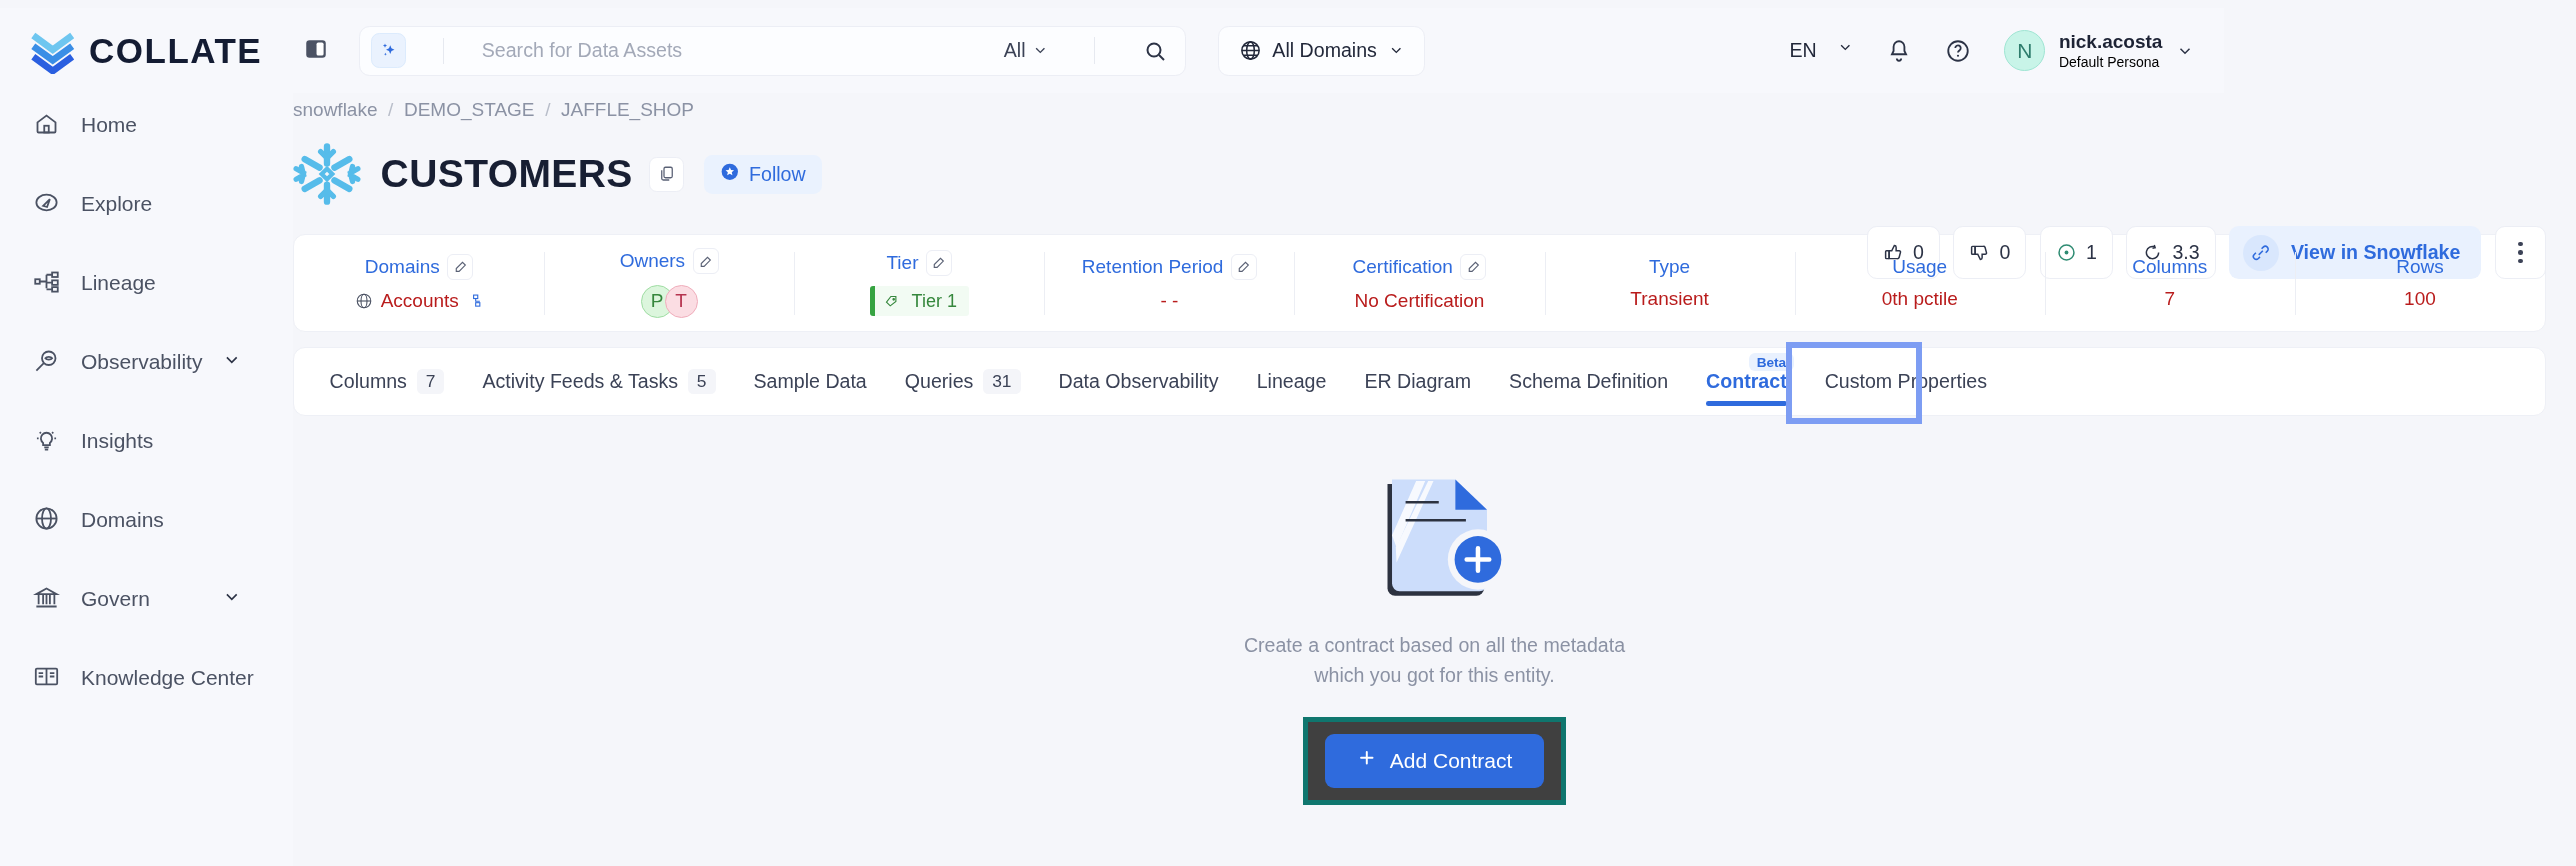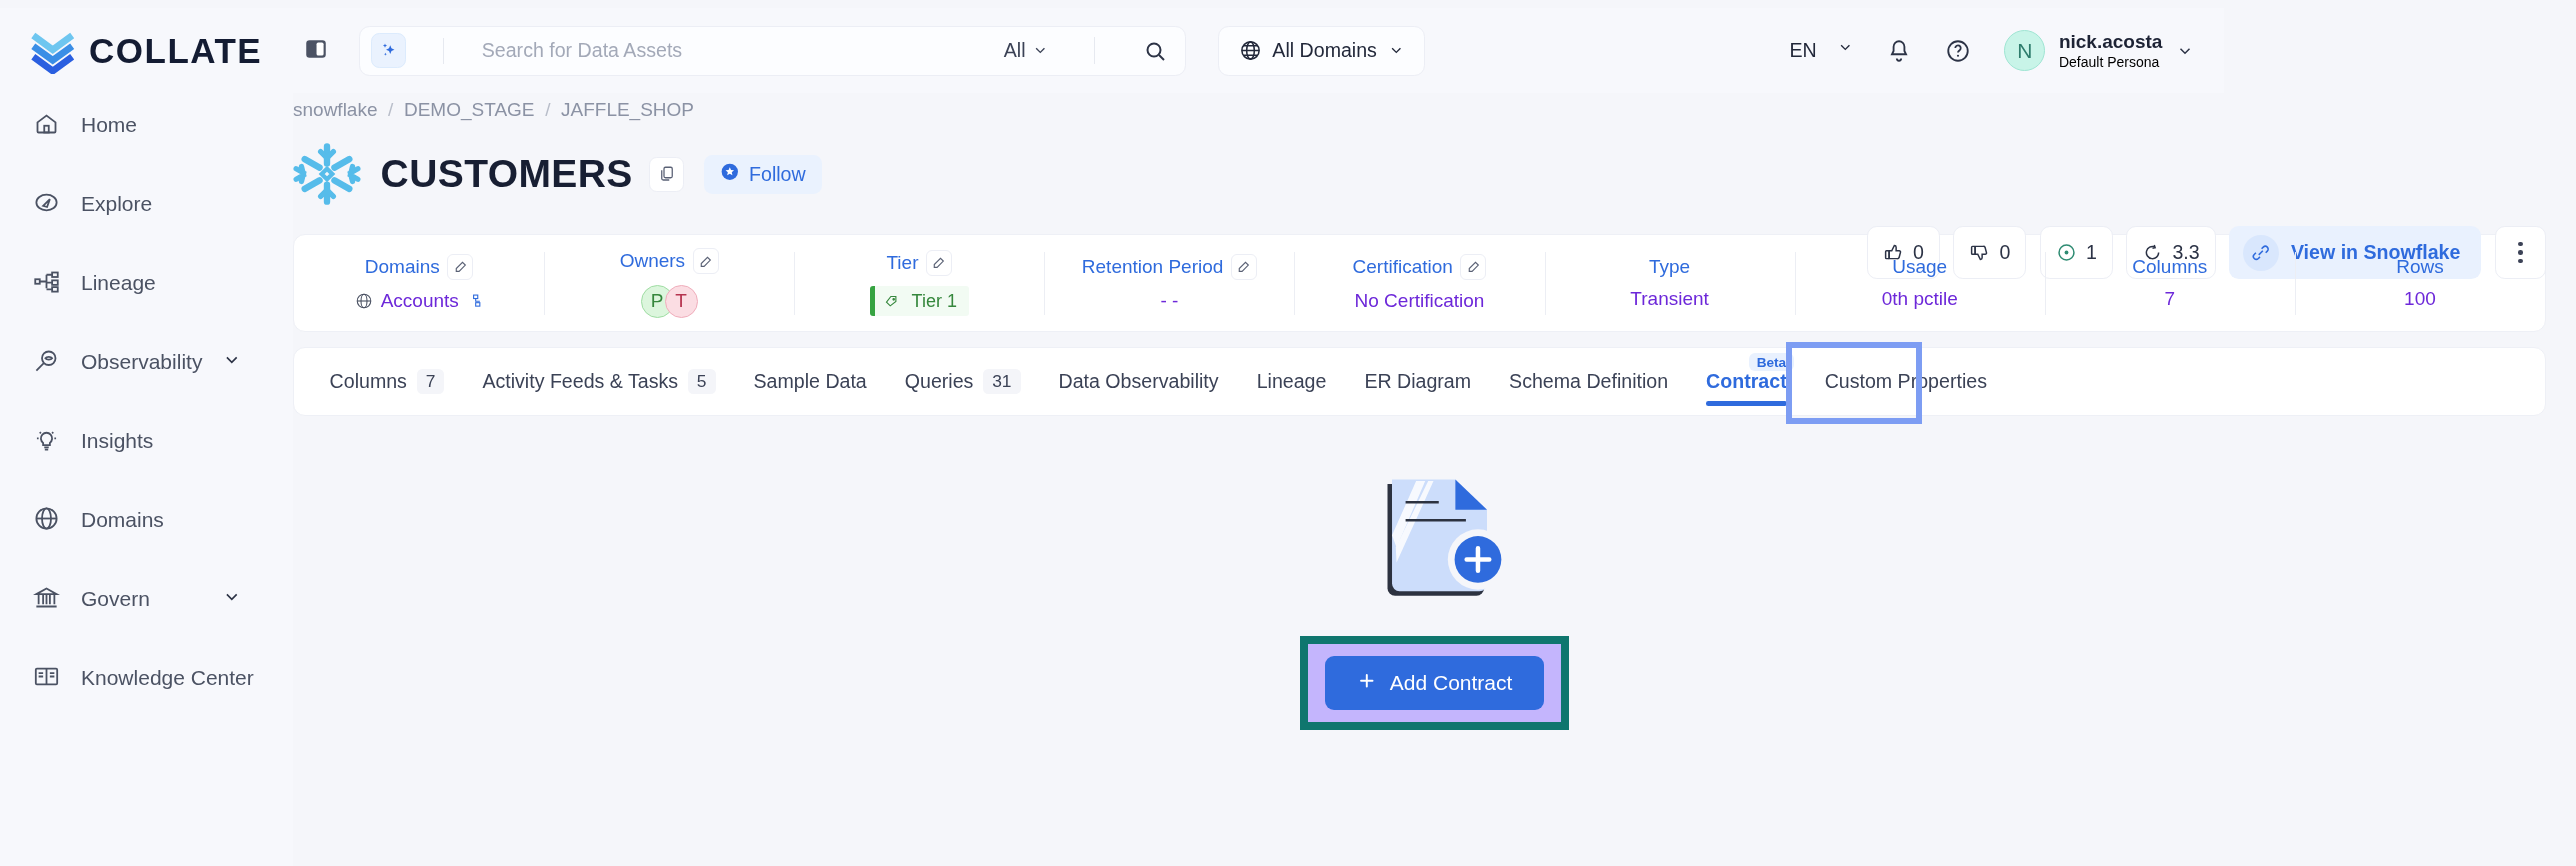--- a/index.html
+++ b/index.html
@@ -149,21 +149,21 @@
   .meta-label {
     display: flex; align-items: center; gap: 7.6px;
     font-size: 19px; color: #2f6bdd; font-weight: 500;
   }
   .meta-label.plain { color: #2f6bdd; }
   .edit-pencil {
     width: 26px; height: 26px; border-radius: 6px; background: #fff;
     border: 0.8px solid #eceef5; display: flex; align-items: center;
     justify-content: center; cursor: pointer;
   }
-  .meta-value { font-size: 19px; color: #6d28d9; display: flex; align-items: center; gap: 7.6px; }
+  .meta-value { font-size: 19px; color: #b91c1c; display: flex; align-items: center; gap: 7.6px; }
   .owner-avs { display: flex; align-items: center; }
   .ow-av {
     width: 33px; height: 33px; border-radius: 50%;
     display: flex; align-items: center; justify-content: center;
     font-size: 19px;
   }
   .ow-p { background: #dcf6dd; border: 0.8px solid #9fdda3; color: #35873c; }
   .ow-t { background: #fbdde3; border: 0.8px solid #f0adbb; color: #b5344f; margin-left: -9px; }
   .tier-tag {
     display: flex; align-items: center; gap: 13px;
@@ -205,21 +205,21 @@
   .empty {
     display: flex; flex-direction: column; align-items: center;
     margin-top: 47px;
   }
   .illus { width: 204px; height: 147px; }
   .empty-text {
     margin-top: 19.6px; text-align: center; font-size: 19.6px;
     color: #8b92a4; line-height: 1.55;
   }
   .btn-hl {
-    margin-top: 26px; border: 8px solid #0f766e; background: #c4b5fd;
+    margin-top: 26px; border: 5px solid #0f766e; background: #404040;
     padding: 12px 16.6px;
   }
   .add-btn {
     background: #2f6bdd; color: #fff; border: none; border-radius: 9px;
     height: 54px; padding: 0 32px; font-size: 21px; cursor: pointer;
     display: flex; align-items: center; gap: 13.6px;
     font-family: "Liberation Sans", sans-serif;
   }
 </style>
 </head>
@@ -655,20 +655,24 @@
           <path d="M96 52h44"></path>
             <path d="M96 76h80"></path>
         </g>
         <circle cx="192" cy="128" r="40" fill="#f5f6fa"></circle>
         <circle cx="192" cy="128" r="31" fill="#2f6bdd"></circle>
         <g stroke="#ffffff" stroke-width="6" stroke-linecap="round">
           <path d="M192 113v30M177 128h30"></path>
         </g>
       </svg>
     </span>
+    <div class="empty-text">
+      <span style="display:block">Create a contract based on all the metadata</span>
+      <span style="display:block">which you got for this entity.</span>
+    </div>
     <div class="btn-hl">
       <button class="add-btn">
         <span>
           <svg width="19.6" height="19.6" viewBox="0 0 24 24" stroke="#fff" stroke-width="2.4" stroke-linecap="round">
               <path d="M12 5v14M5 12h14"></path>
             </svg>
         </span>
         <span>Add Contract</span>
       </button>
     </div>

